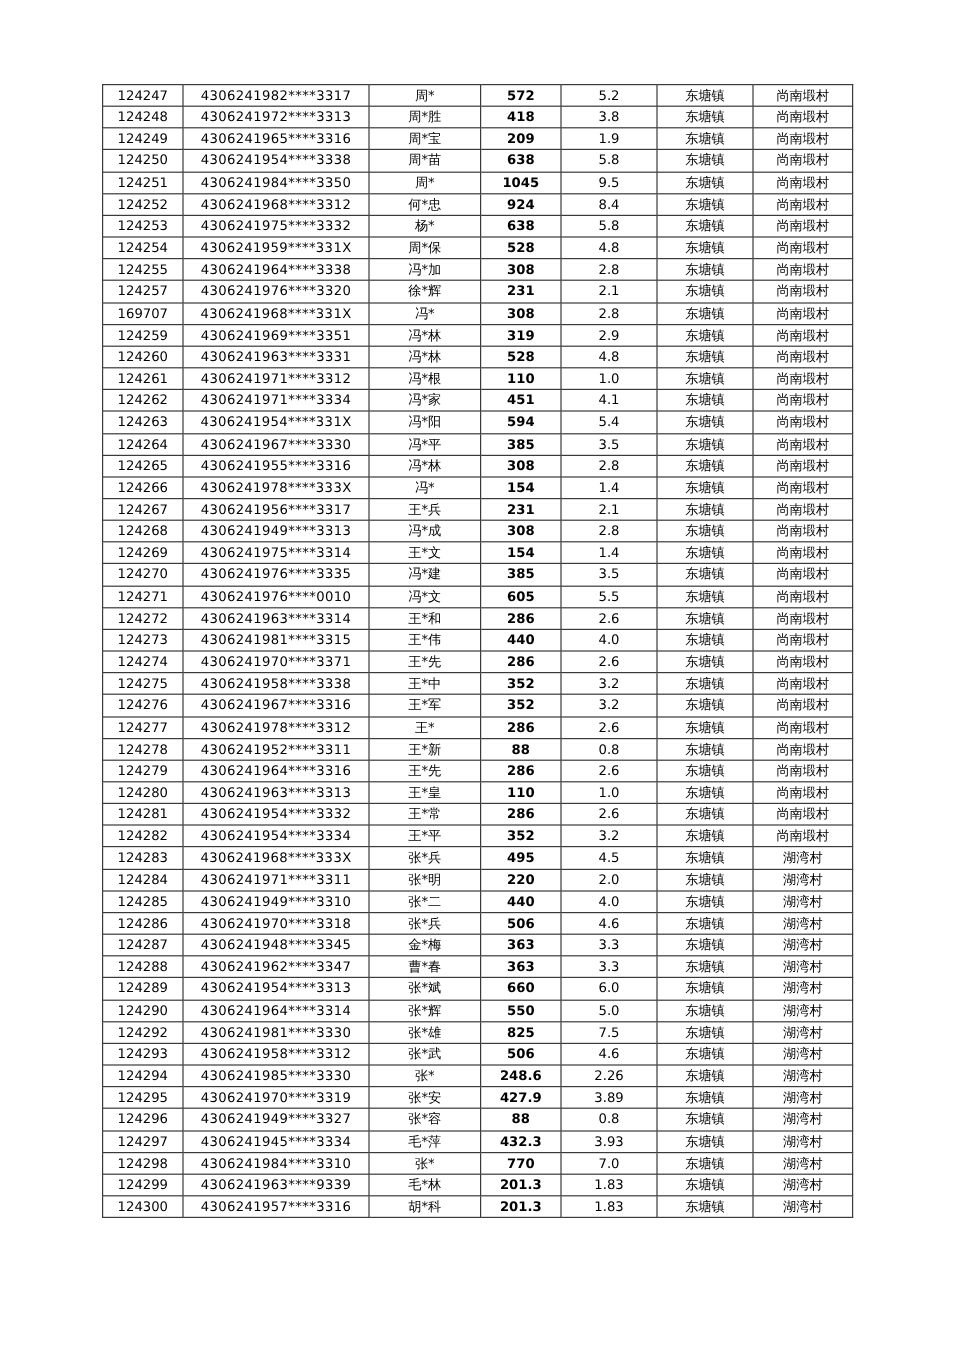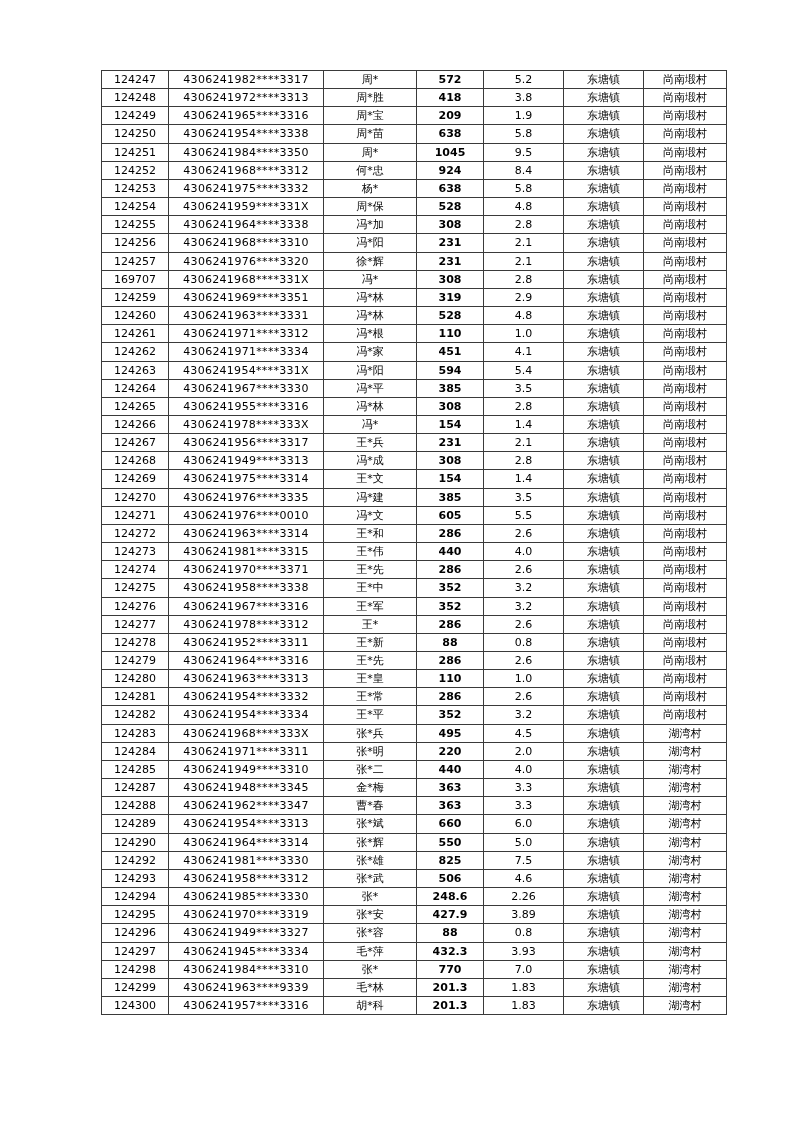--- a/index.html
+++ b/index.html
@@ -9,21 +9,21 @@
   body {
     width: 794px;
     height: 1122px;
     background: #ffffff;
     position: relative;
     font-family: "DejaVu Sans", sans-serif;
     color: #000;
   }
   .page {
     position: absolute;
-    left: 16px;
+    left: 0;
     top: 0;
     width: 734px;
     height: 1122px;
     background: #ffffff;
   }
   .sheet {
     position: absolute;
     left: 85px;
     top: 70px;
   }
@@ -133,29 +133,20 @@
           <tr>
             <td class="col-seq_no">124255</td>
             <td class="col-id_number">4306241964****3338</td>
             <td class="col-name">冯*加</td>
             <td class="col-amount">308</td>
             <td class="col-value">2.8</td>
             <td class="col-town">东塘镇</td>
             <td class="col-village">尚南塅村</td>
           </tr>
           <tr>
-            <td class="col-seq_no">124256</td>
-            <td class="col-id_number">4306241968****3310</td>
-            <td class="col-name">冯*阳</td>
-            <td class="col-amount">231</td>
-            <td class="col-value">2.1</td>
-            <td class="col-town">东塘镇</td>
-            <td class="col-village">尚南塅村</td>
-          </tr>
-          <tr>
             <td class="col-seq_no">124257</td>
             <td class="col-id_number">4306241976****3320</td>
             <td class="col-name">徐*辉</td>
             <td class="col-amount">231</td>
             <td class="col-value">2.1</td>
             <td class="col-town">东塘镇</td>
             <td class="col-village">尚南塅村</td>
           </tr>
           <tr>
             <td class="col-seq_no">169707</td>
@@ -399,20 +390,29 @@
             <td class="col-value">2.0</td>
             <td class="col-town">东塘镇</td>
             <td class="col-village">湖湾村</td>
           </tr>
           <tr>
             <td class="col-seq_no">124285</td>
             <td class="col-id_number">4306241949****3310</td>
             <td class="col-name">张*二</td>
             <td class="col-amount">440</td>
             <td class="col-value">4.0</td>
+            <td class="col-town">东塘镇</td>
+            <td class="col-village">湖湾村</td>
+          </tr>
+          <tr>
+            <td class="col-seq_no">124286</td>
+            <td class="col-id_number">4306241970****3318</td>
+            <td class="col-name">张*兵</td>
+            <td class="col-amount">506</td>
+            <td class="col-value">4.6</td>
             <td class="col-town">东塘镇</td>
             <td class="col-village">湖湾村</td>
           </tr>
           <tr>
             <td class="col-seq_no">124287</td>
             <td class="col-id_number">4306241948****3345</td>
             <td class="col-name">金*梅</td>
             <td class="col-amount">363</td>
             <td class="col-value">3.3</td>
             <td class="col-town">东塘镇</td>

